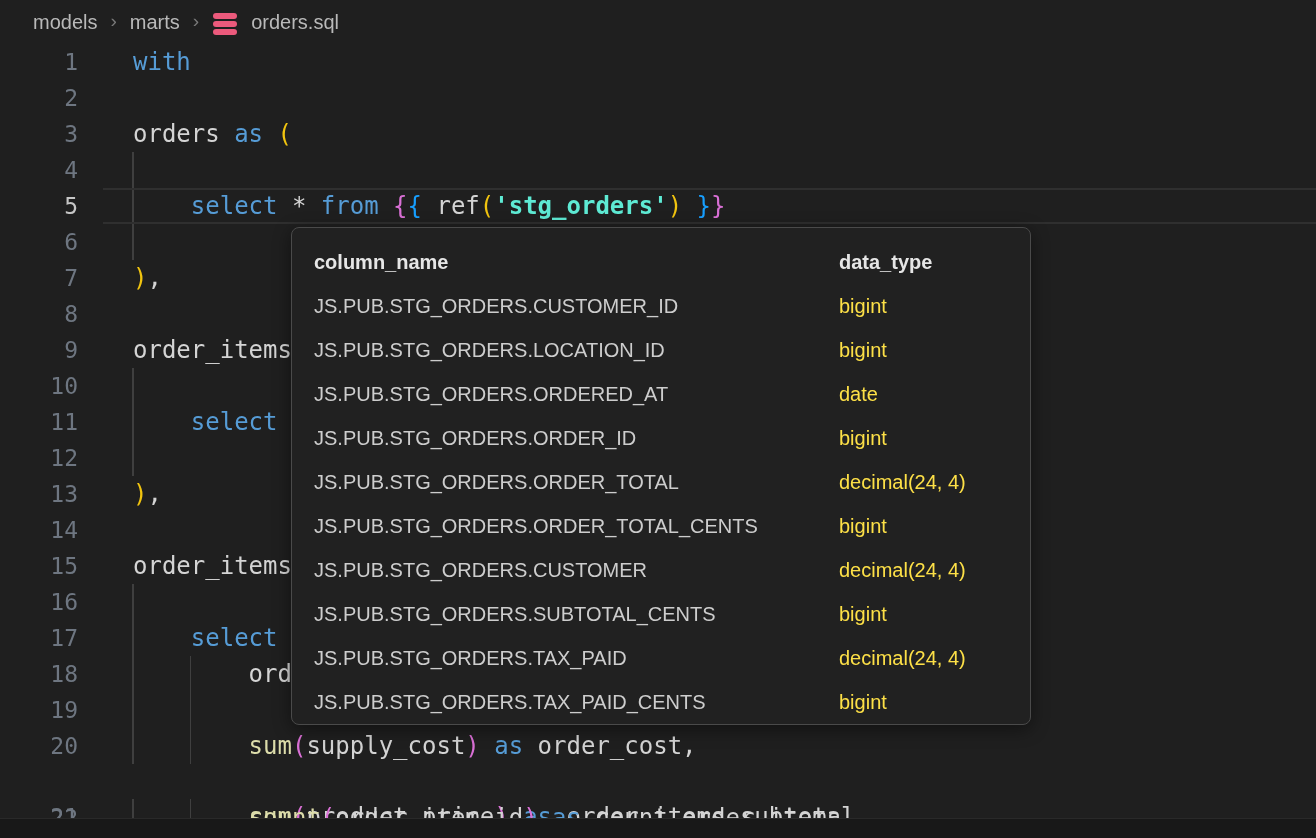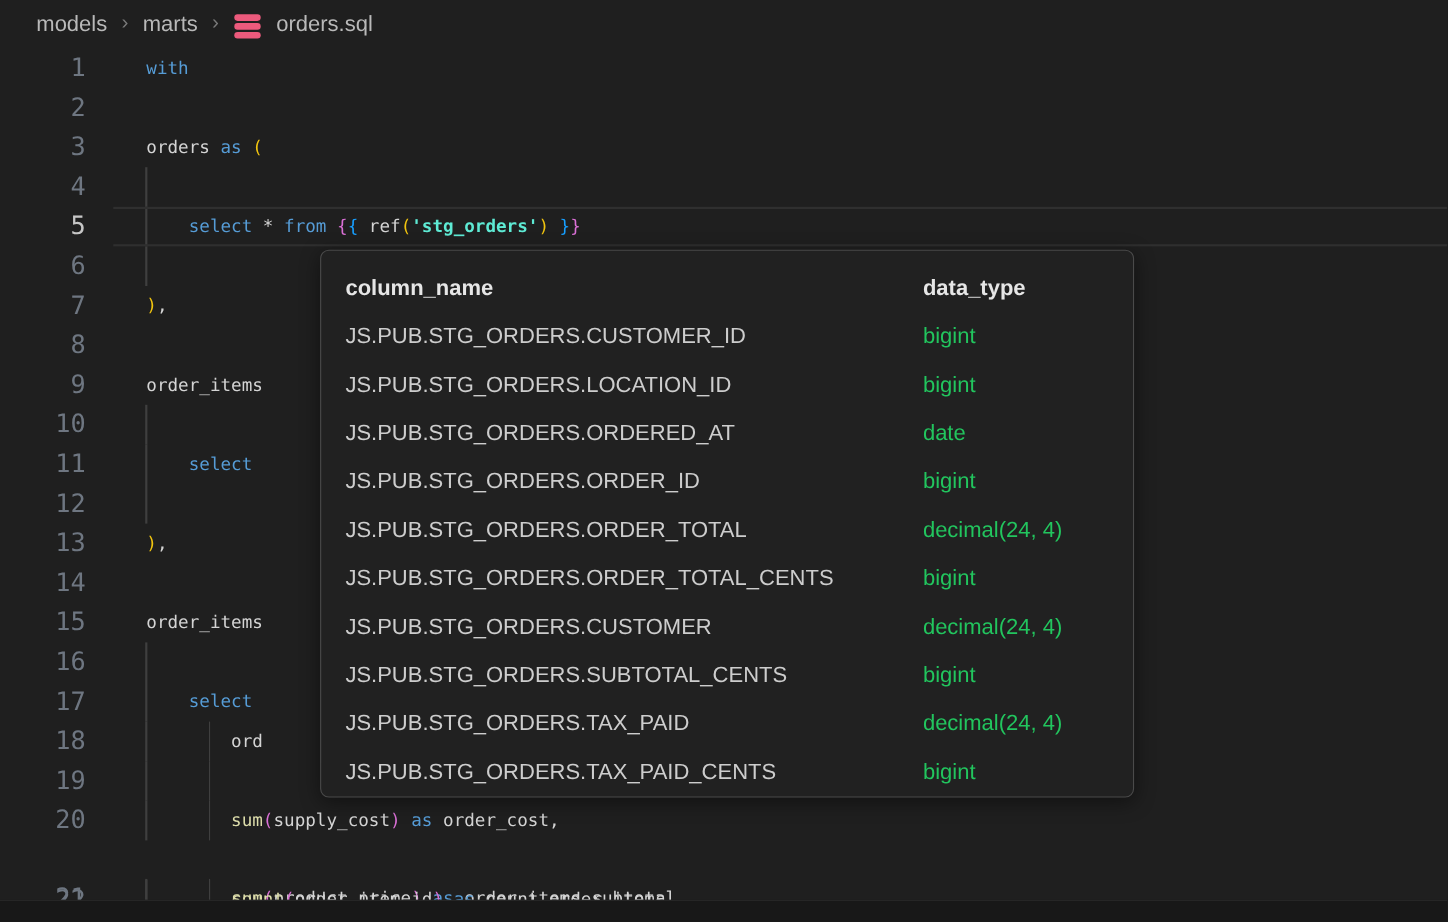--- a/index.html
+++ b/index.html
@@ -12,33 +12,33 @@
   .crumb-sep{color:#7a7a7a;font-size:19px;transform:translateY(-1px);}
   .db-icon{display:inline-block;width:26px;height:26px;position:relative;top:1px;}
   .db-icon .bar{position:absolute;left:1px;width:24px;height:6px;border-radius:3px;background:#ec5a7c;}
   
   #editor{position:absolute;left:0;top:44px;right:0;bottom:0;}
   .row{position:absolute;left:0;right:0;height:36px;}
   .lnum{position:absolute;left:0;top:0;width:78px;text-align:right;line-height:36px;
         font-family:"DejaVu Sans Mono",monospace;font-size:23px;color:#6e7681;cursor:pointer;}
   .lnum.active{color:#c6c6c6;}
   .code{position:absolute;left:133px;top:0;line-height:36px;white-space:pre;
-        font-family:"DejaVu Sans Mono",monospace;font-size:16px;color:#d4d4d4;cursor:text;}
+        font-family:"DejaVu Sans Mono",monospace;font-size:24px;color:#d4d4d4;cursor:text;}
   .tk-kw{color:#569cd6;} .tk-pl{color:#d4d4d4;} .tk-st{color:#5eead4;font-weight:bold;}
   .tk-fn{color:#dcdcaa;} .tk-b1{color:#f1c40f;} .tk-b2{color:#da70d6;} .tk-b3{color:#179fff;}
   .guide{position:absolute;top:0;width:1.5px;height:36px;background:#3f3f3f;}
   #cur-line{position:absolute;left:103px;right:0;top:188px;height:36px;box-sizing:border-box;
             border-top:2px solid #2f2f2f;border-bottom:2px solid #2f2f2f;pointer-events:none;}
   
   #popup{position:absolute;left:291px;top:227px;width:740px;height:498px;box-sizing:border-box;
          background:#212121;border:1.5px solid #4a4a4a;border-radius:8px;z-index:30;
          box-shadow:0 4px 18px rgba(0,0,0,.45);font-size:20px;}
   .prow{position:absolute;left:0;right:0;height:44px;line-height:44px;}
   .pc-name{position:absolute;left:22px;white-space:nowrap;color:#cdcdcd;}
-  .pc-type{position:absolute;left:547px;white-space:nowrap;color:#22c55e;}
+  .pc-type{position:absolute;left:547px;white-space:nowrap;color:#fde047;}
   .phead .pc-name,.phead .pc-type{font-weight:700;color:#e6e6e6;}
   
   #bottom-panel{position:absolute;left:0;top:818px;width:100%;height:20px;background:#181818;
                 border-top:1px solid #292929;z-index:20;}
 </style>
 </head>
 <body>
 
 <div id="screen">
 

